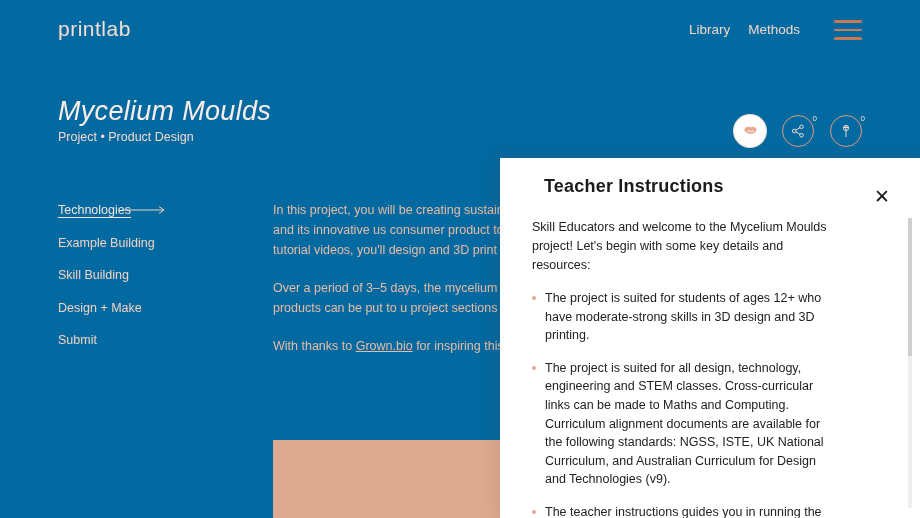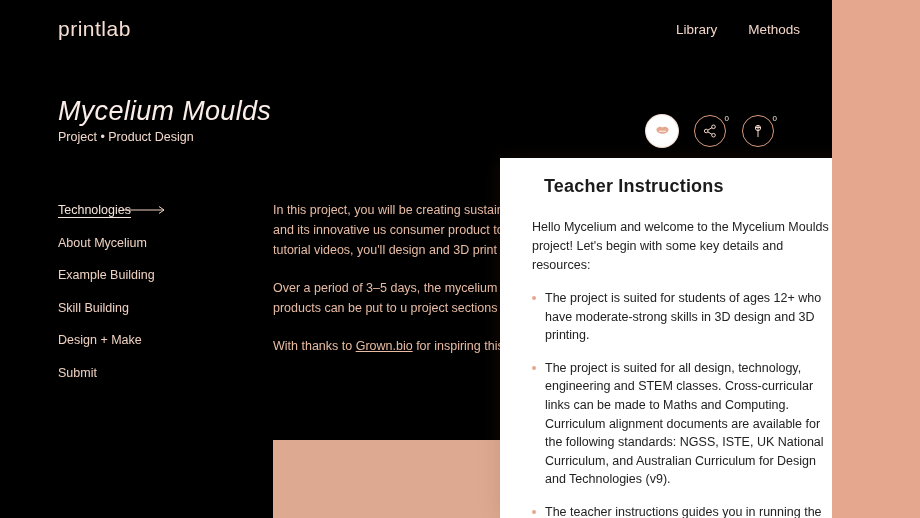--- a/index.html
+++ b/index.html
@@ -4,22 +4,22 @@
 <style>
   * { box-sizing: border-box; margin: 0; padding: 0; }
   html, body {
     width: 920px; height: 518px;
     overflow: hidden;
     font-family: "Liberation Sans", sans-serif;
     background: #e5a88f;
   }
   .page {
     position: relative;
-    width: 832px; height: 518px;
-    background: #000000;
+    width: 920px; height: 518px;
+    background: #0369a1;
     overflow: hidden;
   }
 
   
   .topnav {
     position: absolute;
     top: 0; left: 0;
     width: 920px; height: 60px;
   }
   .brand {
@@ -27,21 +27,21 @@
     left: 58px; top: 17px;
     font-size: 21px;
     color: #f6ded3;
     letter-spacing: 0.5px;
     font-weight: 400;
   }
   .nav-links {
     position: absolute;
     right: 120px; top: 22px;
     display: flex;
-    gap: 31px;
+    gap: 18px;
   }
   .nav-link {
     font-size: 13.5px;
     color: #f2d6c8;
     cursor: pointer;
     white-space: nowrap;
   }
   .hamburger {
     position: absolute;
     right: 58px; top: 20px;
@@ -270,21 +270,20 @@
       <span class="circle-badge">0</span>
       <svg class="ico" width="12" height="14" viewBox="0 0 12 14">
         <path d="M6 1v6M3 3.5h6M6 7v6" stroke="#f3d9cc" stroke-width="1" fill="none"></path>
         <circle cx="6" cy="4" r="2.6" fill="none" stroke="#f3d9cc" stroke-width="1"></circle>
       </svg>
     </div>
   </div>
 
   <div class="sidebar">
     <div class="side-item active">Technologies</div>
-    <div class="side-item">About Mycelium</div>
     <div class="side-item">Example Building</div>
     <div class="side-item">Skill Building</div>
     <div class="side-item">Design + Make</div>
     <div class="side-item">Submit</div>
   </div>
 
   <svg class="arrow" viewBox="0 0 46 10">
     <path d="M0 5h42M37 1.5L42 5l-5 3.5" stroke="#f0d2c2" stroke-width="1" fill="none"></path>
   </svg>
 
@@ -293,21 +292,21 @@
     <p class="para">Over a period of 3–5 days, the mycelium grow the structurally sound products can be put to u project sections to learn more about the journ</p>
     <p class="para"><span>With thanks to </span><span class="lnk">Grown.bio</span><span> for inspiring this proje</span></p>
   </div>
 
   <div class="media-block"></div>
 
   <div class="panel">
     <div class="panel-title">Teacher Instructions</div>
     <div class="panel-close">✕</div>
     <div class="panel-body">
-      <p class="panel-intro">Hello Mycelium and welcome to the Mycelium Moulds project! Let's begin with some key details and resources:</p>
+      <p class="panel-intro">Skill Educators and welcome to the Mycelium Moulds project! Let's begin with some key details and resources:</p>
       <ul class="bullets">
         <li class="bullet">The project is suited for students of ages 12+ who have moderate-strong skills in 3D design and 3D printing.</li>
         <li class="bullet">The project is suited for all design, technology, engineering and STEM classes. Cross-curricular links can be made to Maths and Computing. Curriculum alignment documents are available for the following standards: NGSS, ISTE, UK National Curriculum, and Australian Curriculum for Design and Technologies (v9).</li>
         <li class="bullet">The teacher instructions guides you in running the project over the course of 4 x 1 hour sessions. The project can be run in shorter or longer periods of time depending on the number of iterations you allow students to make.</li>
       </ul>
     </div>
     <div class="scroll-track"></div>
     <div class="scroll-thumb"></div>
   </div>
 

